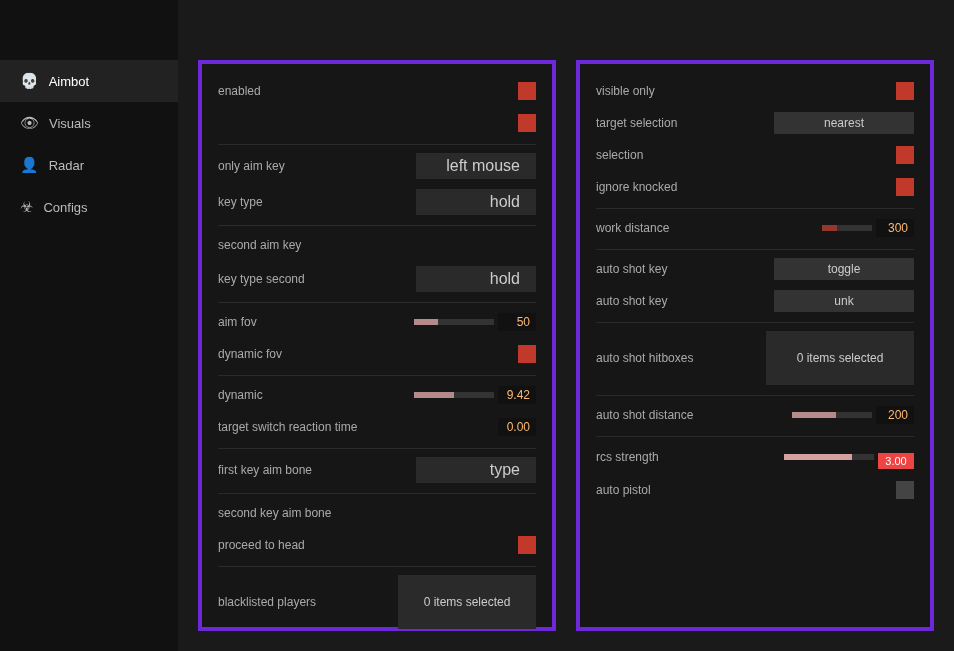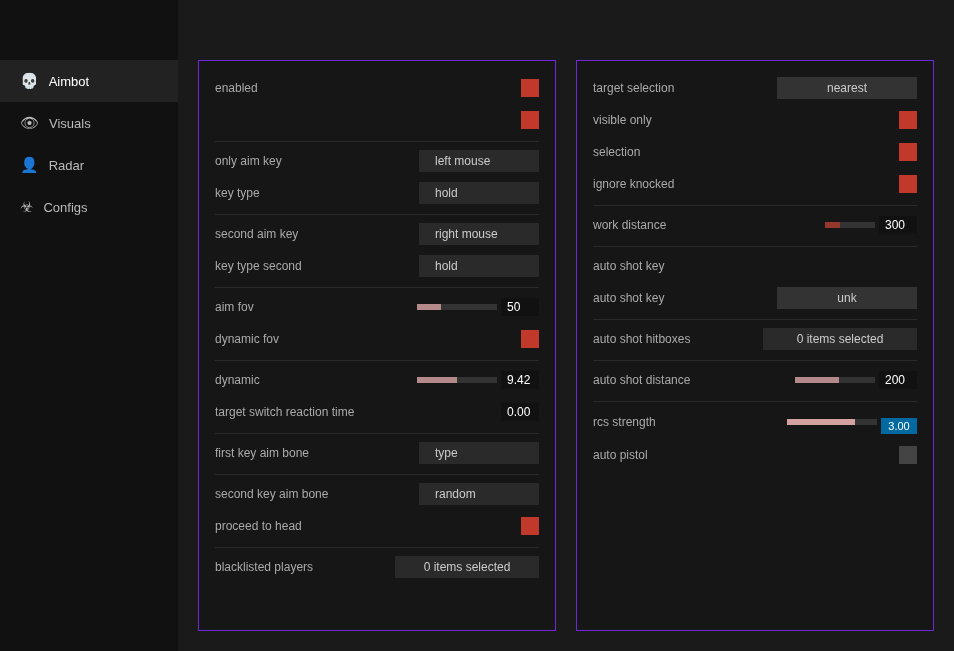--- a/index.html
+++ b/index.html
@@ -45,21 +45,21 @@
       flex: 1;
       background: #1a1a1a;
       padding: 60px 20px 20px 20px;
       display: flex;
       gap: 20px;
     }
 
     
     .panel {
       background: #161616;
-      border: 1px solid #6d28d9;
+      border: 4px solid #6d28d9;
       padding: 16px;
       flex: 1;
     }
 
     .row {
       display: flex;
       align-items: center;
       margin-bottom: 10px;
       min-height: 22px;
     }
@@ -89,24 +89,24 @@
       background: #444;
       flex-shrink: 0;
     }
 
     
     .btn-dark {
       background: #2a2a2a;
       color: #ccc;
       border: none;
       padding: 4px 16px;
-      font-size: 12px;
+      font-size: 16px;
       cursor: pointer;
       min-width: 120px;
-      text-align: left;
+      text-align: right;
     }
 
     
     .slider-row {
       display: flex;
       align-items: center;
       gap: 4px;
       flex: 1;
       justify-content: flex-end;
     }
@@ -116,33 +116,33 @@
       position: relative;
       flex: 1;
       max-width: 80px;
     }
     .slider-fill-pink {
       height: 100%;
       background: #d4a0a0;
       opacity: 0.8;
     }
     .slider-val {
-      color: #ffffff;
+      color: #fdba74;
       font-size: 12px;
       min-width: 38px;
-      text-align: left;
+      text-align: right;
       background: #111;
       padding: 2px 6px;
     }
 
     
     .items-selected {
       background: #2a2a2a;
       color: #ccc;
-      padding: 4px 12px;
+      padding: 20px 12px;
       font-size: 12px;
       text-align: center;
       flex: 1;
     }
 
     
     .right-label {
       color: #aaa;
       font-size: 12px;
       width: 170px;
@@ -173,21 +173,21 @@
       flex: 1;
       max-width: 90px;
       position: relative;
     }
     .rcs-strength-fill {
       height: 100%;
       background: #d4a0a0;
       width: 75%;
     }
     .rcs-strength-val {
-      background: #0369a1;
+      background: #ef4444;
       color: #fff;
       font-size: 11px;
       padding: 2px 6px;
       min-width: 36px;
       text-align: center;
       margin-top: 8px;
     }
 
     .divider {
       border: none;
@@ -261,23 +261,20 @@
       <span class="row-label">key type</span>
       <div class="row-control">
         <button class="btn-dark">hold</button>
       </div>
     </div>
 
     <hr class="divider">
 
     <div class="row">
       <span class="row-label">second aim key</span>
-      <div class="row-control">
-        <button class="btn-dark">right mouse</button>
-      </div>
     </div>
 
     <div class="row">
       <span class="row-label">key type second</span>
       <div class="row-control">
         <button class="btn-dark">hold</button>
       </div>
     </div>
 
     <hr class="divider">
@@ -324,23 +321,20 @@
       <span class="row-label">first key aim bone</span>
       <div class="row-control">
         <button class="btn-dark">type</button>
       </div>
     </div>
 
     <hr class="divider">
 
     <div class="row">
       <span class="row-label">second key aim bone</span>
-      <div class="row-control">
-        <button class="btn-dark">random</button>
-      </div>
     </div>
 
     <div class="row">
       <span class="row-label">proceed to head</span>
       <div class="row-control">
         <div class="toggle-red"></div>
       </div>
     </div>
 
     <hr class="divider">
@@ -350,30 +344,30 @@
       <div class="row-control">
         <div class="items-selected">0 items selected</div>
       </div>
     </div>
 
   </div>
 
   <div class="panel">
 
     <div class="row">
+      <span class="right-label">visible only</span>
+      <div class="right-control">
+        <div class="toggle-red"></div>
+      </div>
+    </div>
+
+    <div class="row">
       <span class="right-label">target selection</span>
       <div class="right-control">
         <button class="nearest-btn">nearest</button>
-      </div>
-    </div>
-
-    <div class="row">
-      <span class="right-label">visible only</span>
-      <div class="right-control">
-        <div class="toggle-red"></div>
       </div>
     </div>
 
     <div class="row">
       <span class="right-label">selection</span>
       <div class="right-control">
         <div class="toggle-red"></div>
       </div>
     </div>
 
@@ -393,20 +387,23 @@
           <div class="work-dist-fill"></div>
         </div>
         <span class="slider-val">300</span>
       </div>
     </div>
 
     <hr class="divider">
 
     <div class="row">
       <span class="right-label">auto shot key</span>
+      <div class="right-control">
+        <button class="nearest-btn">toggle</button>
+      </div>
     </div>
 
     <div class="row">
       <span class="right-label">auto shot key</span>
       <div class="right-control">
         <button class="nearest-btn">unk</button>
       </div>
     </div>
 
     <hr class="divider">

